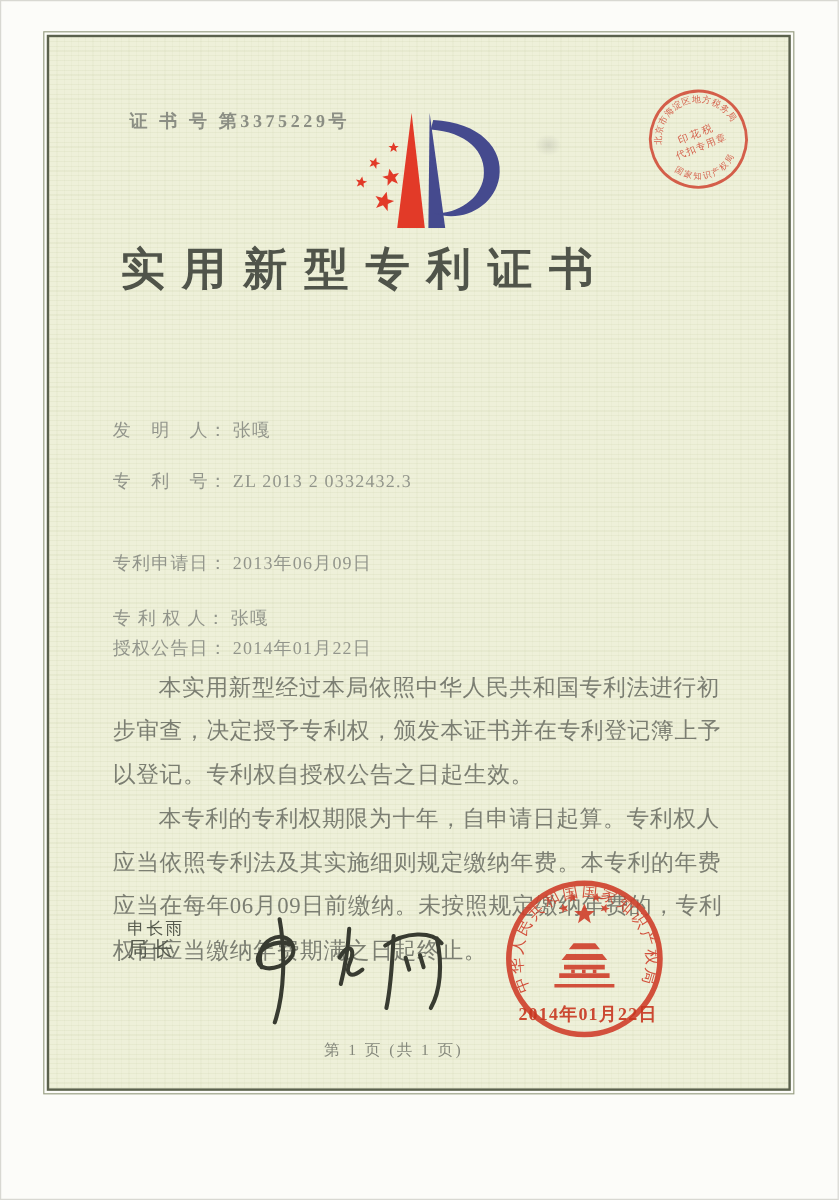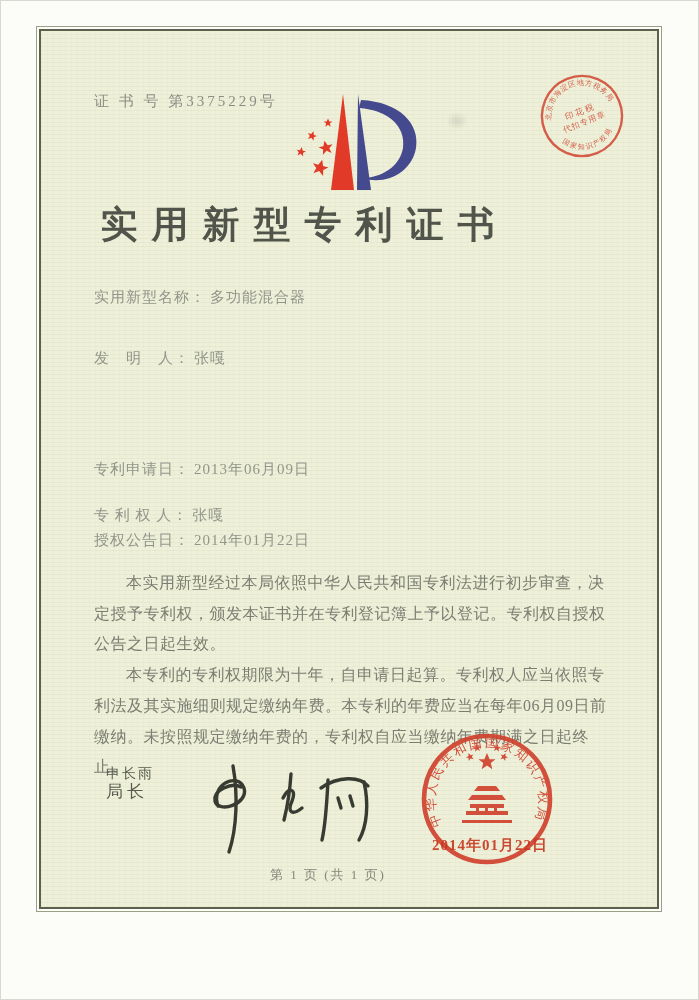--- a/index.html
+++ b/index.html
@@ -6,27 +6,27 @@
   body{background:#e8e8e4;font-family:"Liberation Serif","DejaVu Serif",serif;}
   .page{position:relative;width:699px;height:1000px;margin:0 auto;background:#fcfcf9;overflow:hidden;
         box-shadow:inset 0 0 0 1px #d8d8d2;}
   
   .frame{position:absolute;left:36px;top:26px;width:624px;height:884px;border:1px solid #9aa086;}
   .frame-inner{position:absolute;inset:2px;border:2px solid #5b614d;background:
      repeating-linear-gradient(0deg, rgba(168,178,124,0.10) 0 1px, rgba(0,0,0,0) 1px 4px),
      repeating-linear-gradient(90deg, rgba(168,178,124,0.06) 0 1px, rgba(0,0,0,0) 1px 6px),
      #eef0d9;}
   
-  .cert-no{position:absolute;left:94px;top:92px;font-size:15px;letter-spacing:3px;color:#8b8e84;}
+  .cert-no{position:absolute;left:108px;top:92px;font-size:15px;letter-spacing:3px;color:#8b8e84;font-weight:bold;}
   .title{position:absolute;left:0;top:200px;width:609px;text-align:center;font-size:37px;
          font-weight:600;letter-spacing:14px;color:#50544a;}
   .field{position:absolute;left:94px;font-size:15px;color:#92958b;letter-spacing:1px;white-space:nowrap;}
   .field .val{margin-left:4px;}
   .f0{top:288px;} .f1{top:349px;} .f2{top:392px;} .f3{top:460px;text-align:right;} .f4{top:485px;margin-top:21px;} .f5{top:531px;}
-  .body-text{position:absolute;left:94px;top:568px;width:518px;font-size:16px;line-height:1.92;
+  .body-text{position:absolute;left:94px;top:556px;width:518px;font-size:19px;line-height:1.92;
              color:#7b7e72;}
   .body-text p{margin:0;text-indent:2em;letter-spacing:0.5px;}
   .sig-role{position:absolute;left:106px;top:780px;font-size:17px;letter-spacing:4px;color:#565a4e;}
   .sig-name{position:absolute;left:106px;top:765px;font-size:14px;letter-spacing:2px;color:#565a4e;}
   .footer{position:absolute;left:0;top:866px;width:656px;text-align:center;font-size:13px;
           color:#84877b;letter-spacing:2px;}
   .seal-date{position:absolute;left:432px;top:836px;font-size:15px;color:#c8361f;
              letter-spacing:1px;font-weight:600;opacity:.9;}
   .faint-mark{position:absolute;left:446px;top:112px;width:22px;height:18px;
               background:radial-gradient(closest-side,rgba(90,90,95,.45),rgba(90,90,95,0));opacity:.35;}
@@ -80,25 +80,25 @@
       <text x="50" y="48" text-anchor="middle" font-size="8.6" letter-spacing="2">印花税</text>
       <text x="50" y="59" text-anchor="middle" font-size="8" letter-spacing="1">代扣专用章</text>
       <text font-size="7" letter-spacing="1.5">
         <textPath href="#arcBotSmall" startOffset="12">国家知识产权局</textPath>
       </text>
     </g>
   </svg>
 
   <div class="title">实用新型专利证书</div>
 
-  <div class="field f0">
-    <span>实用新型名称：</span><span class="val">多功能混合器</span>
-  </div>
   <div class="field f1">
     <span>发　明　人：</span><span class="val">张嘎</span>
+  </div>
+  <div class="field f2">
+    <span>专　利　号：</span><span class="val">ZL 2013 2 0332432.3</span>
   </div>
   <div class="field f3">
     <span>专利申请日：</span><span class="val">2013年06月09日</span>
   </div>
   <div class="field f4">
     <span>专 利 权 人：</span><span class="val">张嘎</span>
   </div>
   <div class="field f5">
     <span>授权公告日：</span><span class="val">2014年01月22日</span>
   </div>

